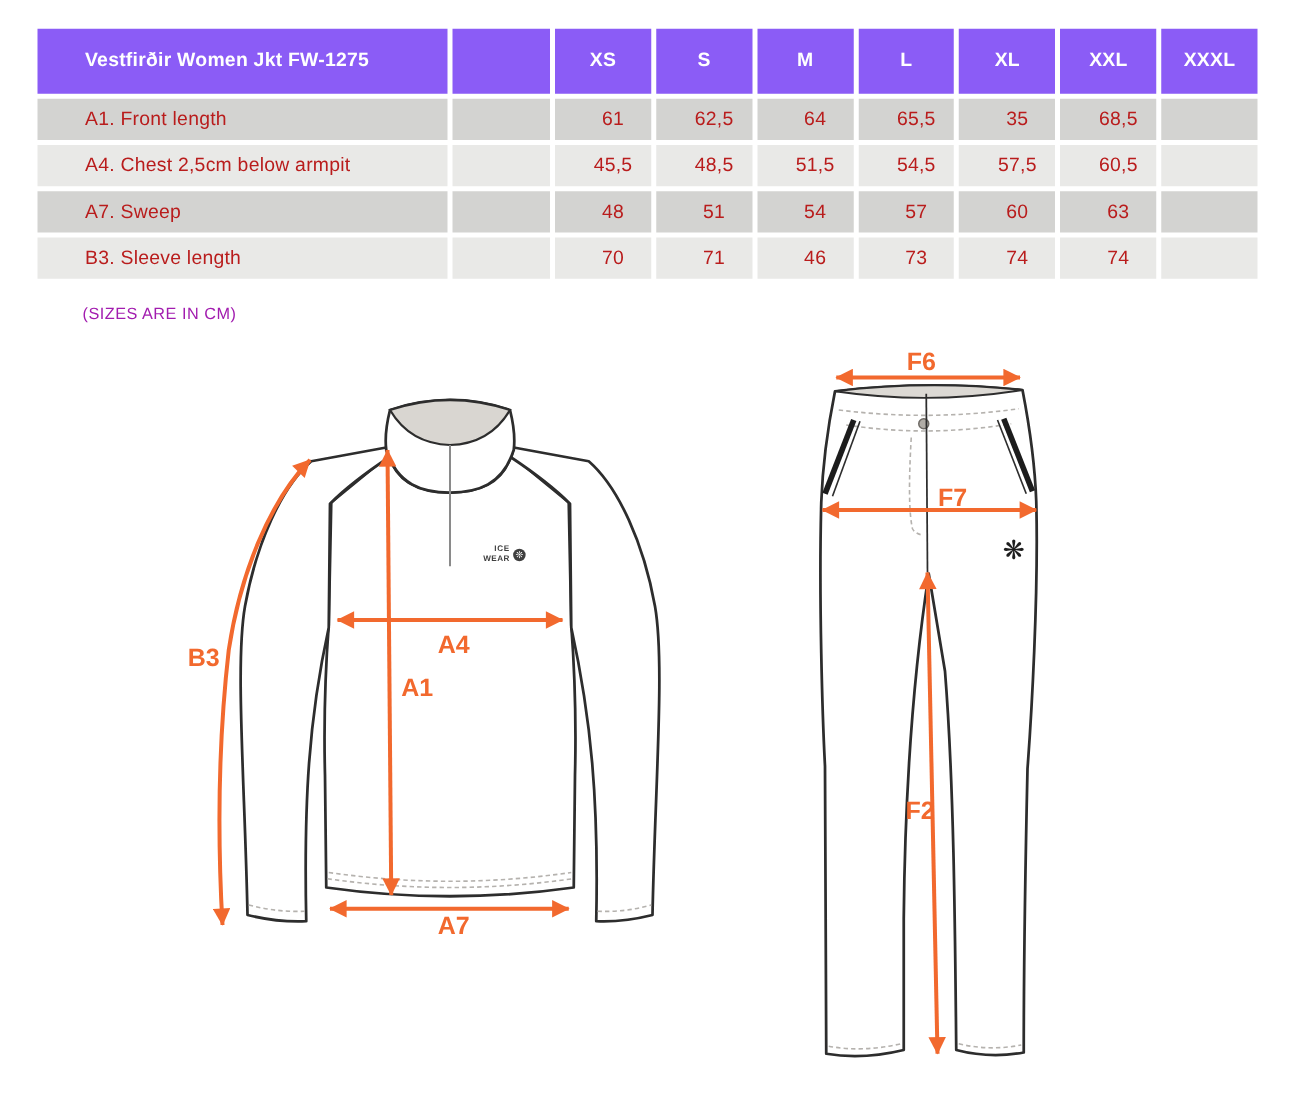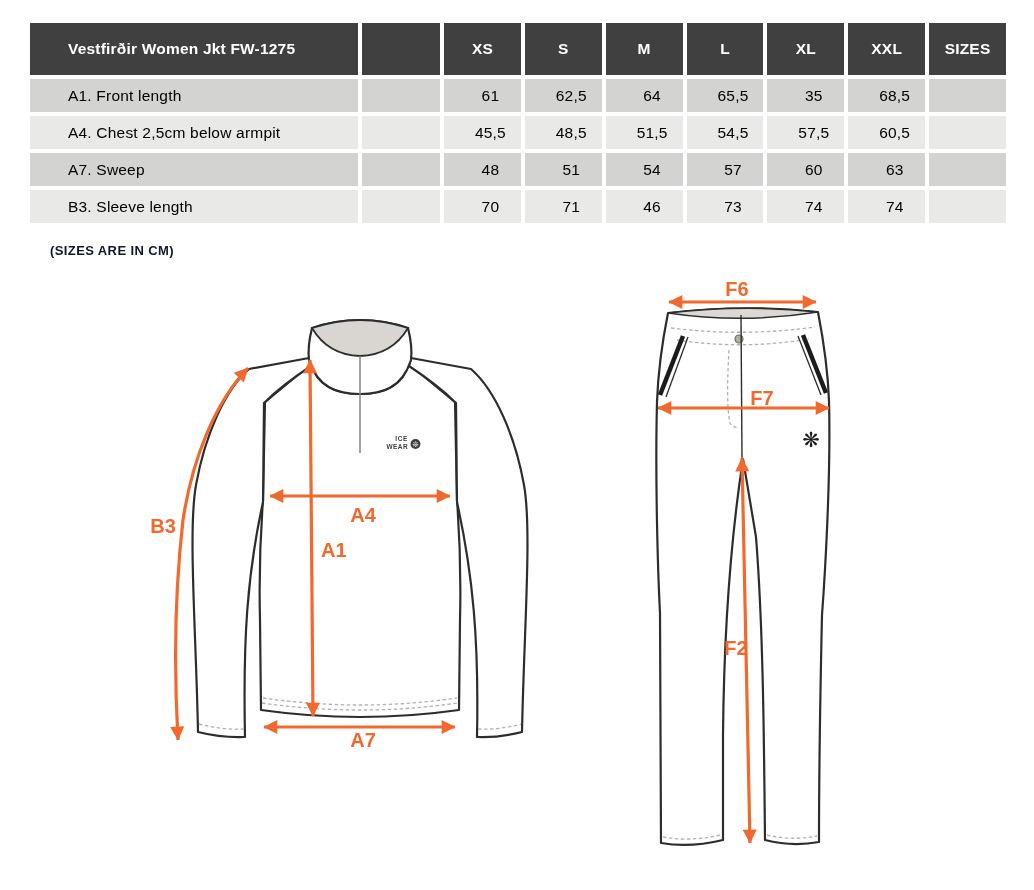--- a/index.html
+++ b/index.html
@@ -11,33 +11,33 @@
   
   .size-table{
     position:absolute;left:30px;top:23px;width:976px;
     display:grid;
     grid-template-columns:328px 78px repeat(7,1fr);
     gap:4px;
   }
   .trow{display:contents;}
   .cell{
     display:flex;align-items:center;justify-content:center;
-    font-size:15.5px;color:#000000;letter-spacing:.2px;
+    font-size:15.5px;color:#b91c1c;letter-spacing:.2px;
   }
   .th{
-    background:#404040;color:#ffffff;font-weight:bold;height:52px;
+    background:#8b5cf6;color:#ffffff;font-weight:bold;height:52px;
   }
   .td{height:33px;padding-left:16px;}
   .shade-dark  .td{background:#d3d3d1;}
   .shade-light .td{background:#e9e9e7;}
   .lbl{justify-content:flex-start;padding-left:38px;}
   
   .units-note{
-    position:absolute;left:50px;top:243px;
-    color:#0f172a;font-size:13px;font-weight:700;letter-spacing:.4px;
+    position:absolute;left:66px;top:243px;
+    color:#a21caf;font-size:13px;font-weight:400;letter-spacing:.4px;
   }
   
   .fig{position:absolute;}
   .outline{fill:#ffffff;stroke:#2d2d2d;stroke-width:2.2;stroke-linejoin:round;}
   .stitch{fill:none;stroke:#b5b2ae;stroke-width:1.3;stroke-dasharray:3.5 2.5;}
   .arrow{fill:none;stroke:#f2692e;stroke-width:3.2;}
   .measure-label{
     fill:#f2692e;font-size:20px;font-weight:600;
     font-family:"Liberation Sans", sans-serif;
   }
@@ -48,21 +48,21 @@
 <div class="size-table">
   <div class="trow">
     <div class="cell th lbl">Vestfirðir Women Jkt FW-1275</div>
     <div class="cell th"></div>
     <div class="cell th">XS</div>
     <div class="cell th">S</div>
     <div class="cell th">M</div>
     <div class="cell th">L</div>
     <div class="cell th">XL</div>
     <div class="cell th">XXL</div>
-    <div class="cell th">SIZES</div>
+    <div class="cell th">XXXL</div>
   </div>
 
   <div class="trow shade-dark">
     <div class="cell td lbl">A1. Front length</div>
     <div class="cell td"></div>
     <div class="cell td">61</div>
     <div class="cell td">62,5</div>
     <div class="cell td">64</div>
     <div class="cell td">65,5</div>
     <div class="cell td">35</div>

